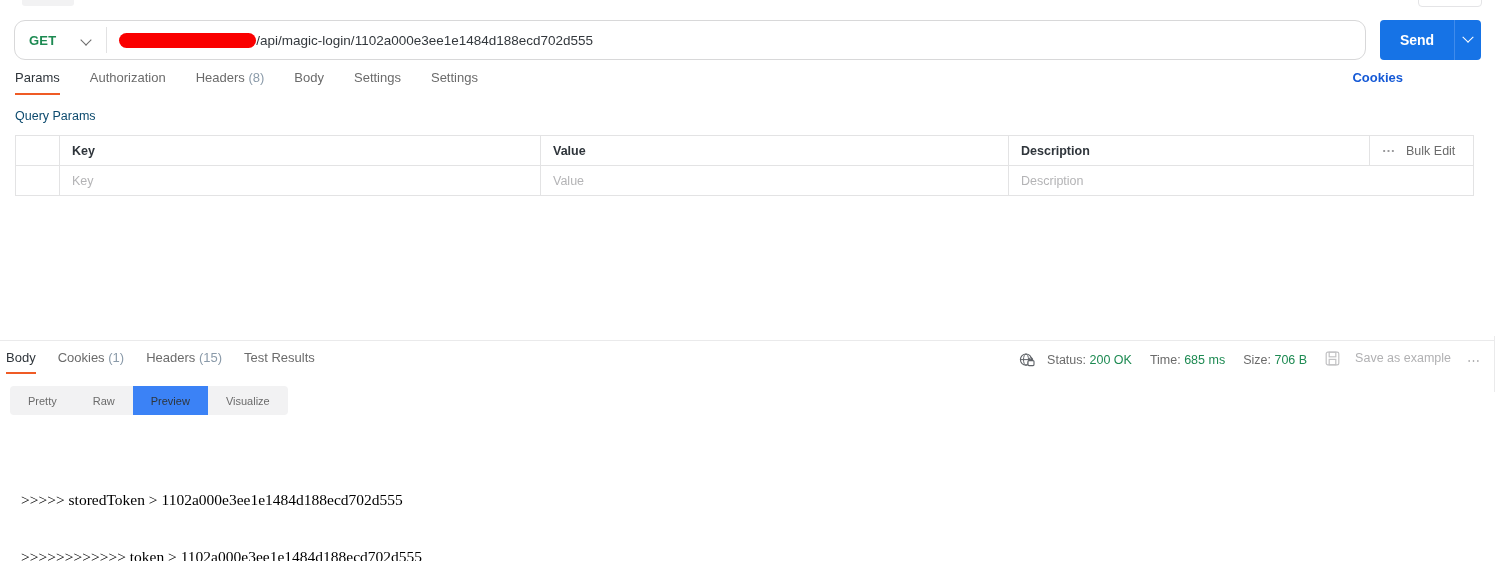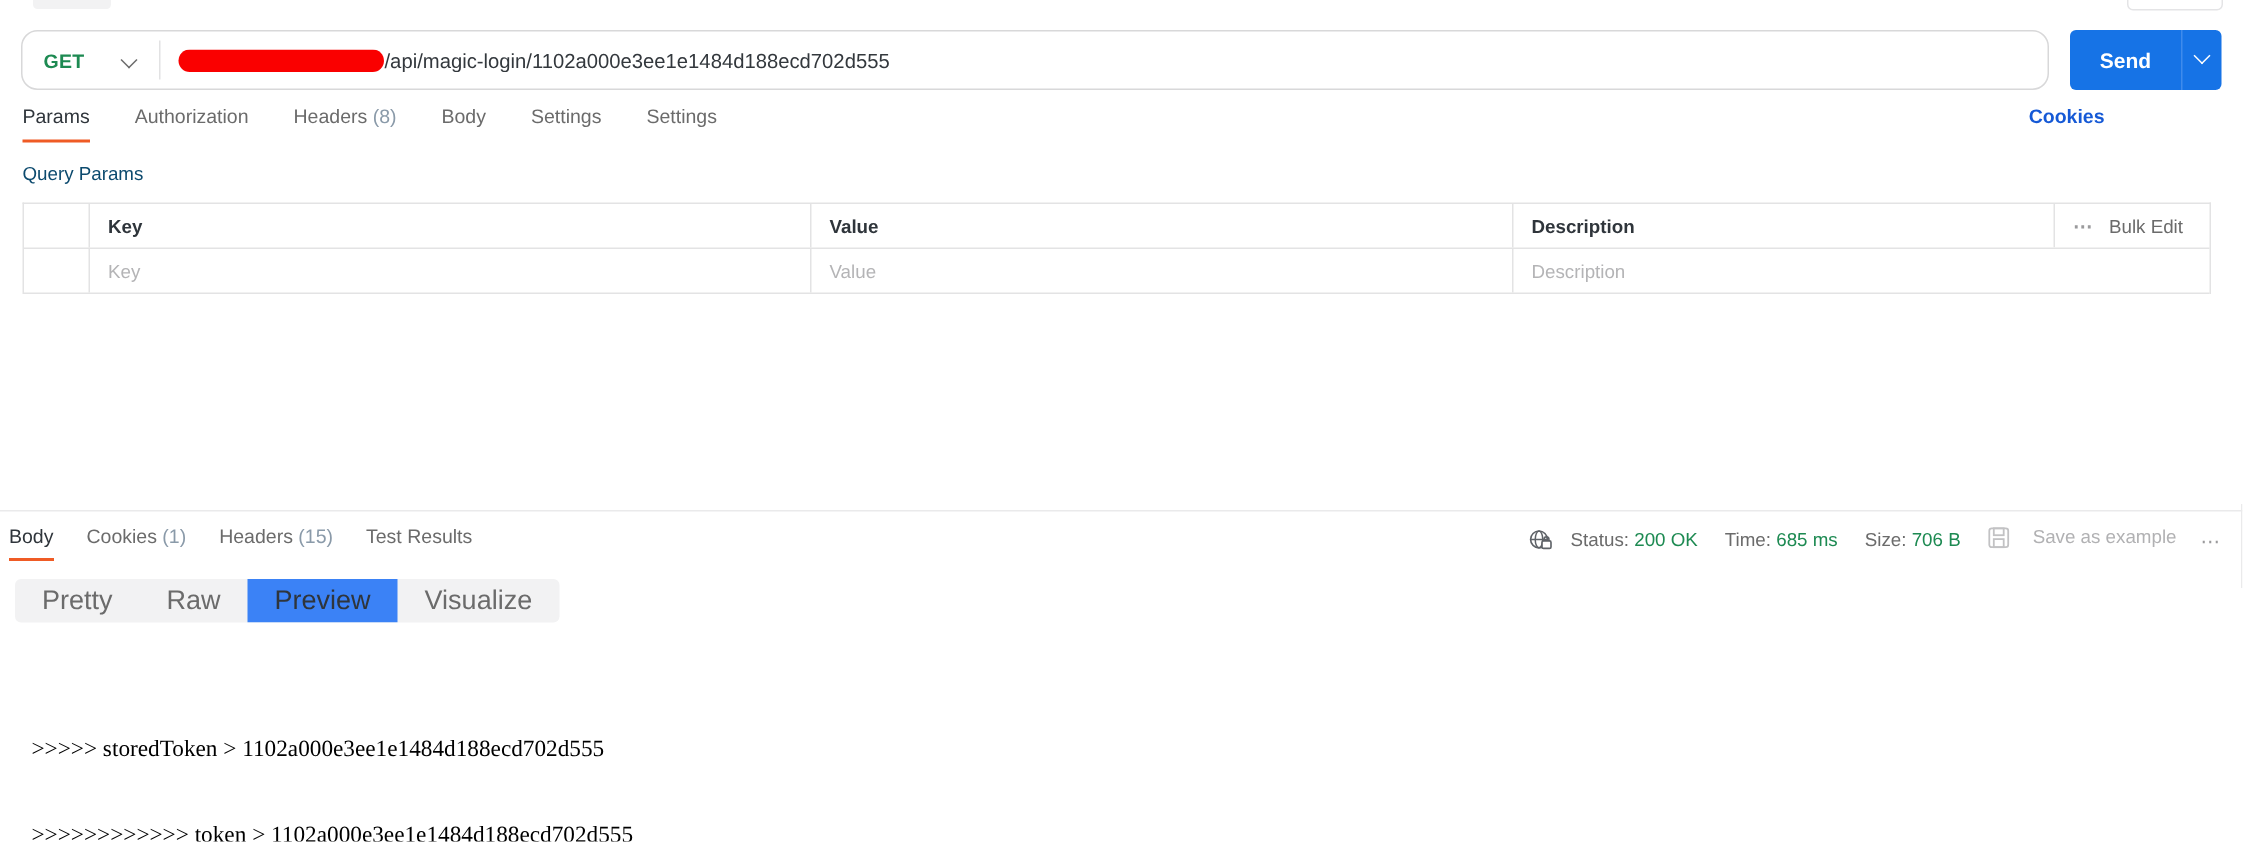--- a/index.html
+++ b/index.html
@@ -285,21 +285,21 @@
     border-radius: 4px;
     display: flex;
     align-items: center;
     padding: 0;
     overflow: hidden;
   }
   .view-btn {
     height: 29px;
     display: flex; align-items: center; justify-content: center;
     padding: 0 18px;
-    font-size: 18px;
+    font-size: 11px;
     color: #6b6b6b;
     cursor: pointer;
     user-select: none;
     white-space: nowrap;
   }
   .view-btn.active {
     background: #3b82f6;
     color: #2f353b;
   }
 

